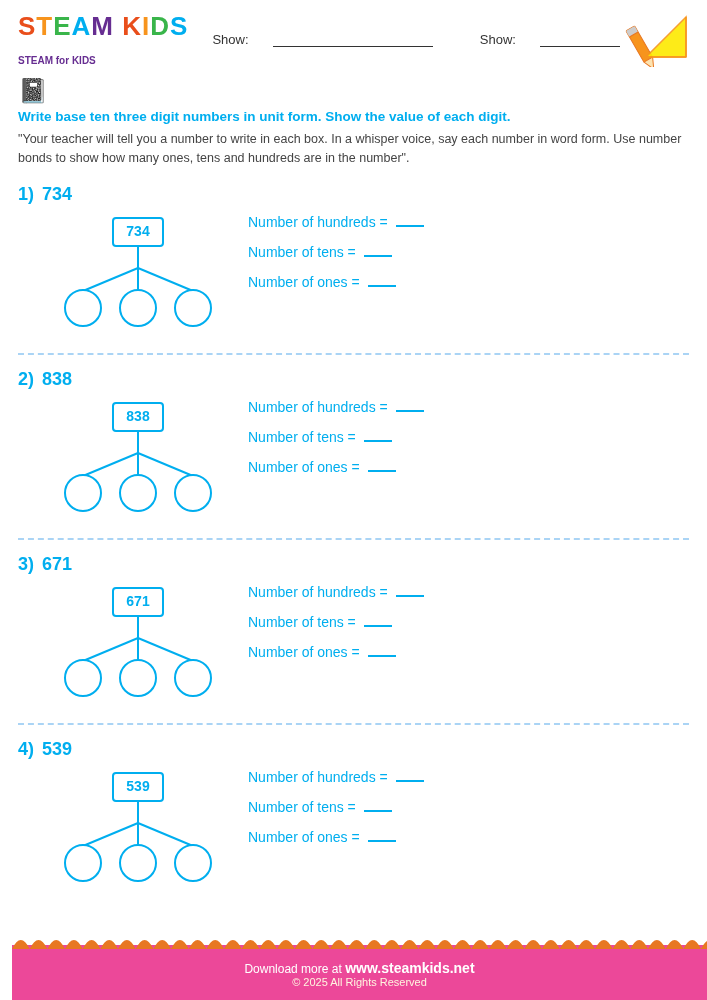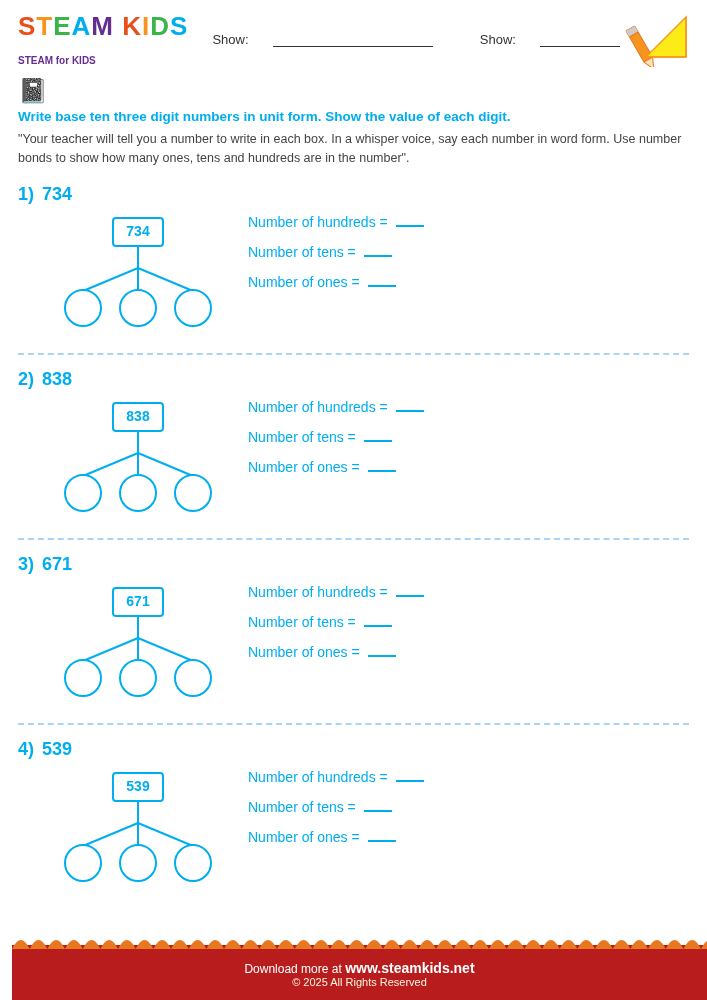--- a/index.html
+++ b/index.html
@@ -189,21 +189,21 @@
       text-anchor: middle;
       dominant-baseline: middle;
     }
 
     
     .footer {
       position: absolute;
       bottom: 0;
       left: 12px;
       right: 0;
-      background: #b91c1c;
+      background: #ec4899;
       min-height: 55px;
       display: flex;
       flex-direction: column;
       align-items: center;
       justify-content: center;
     }
     .footer-text {
       font-size: 12px;
       color: #fff;
       text-align: center;

